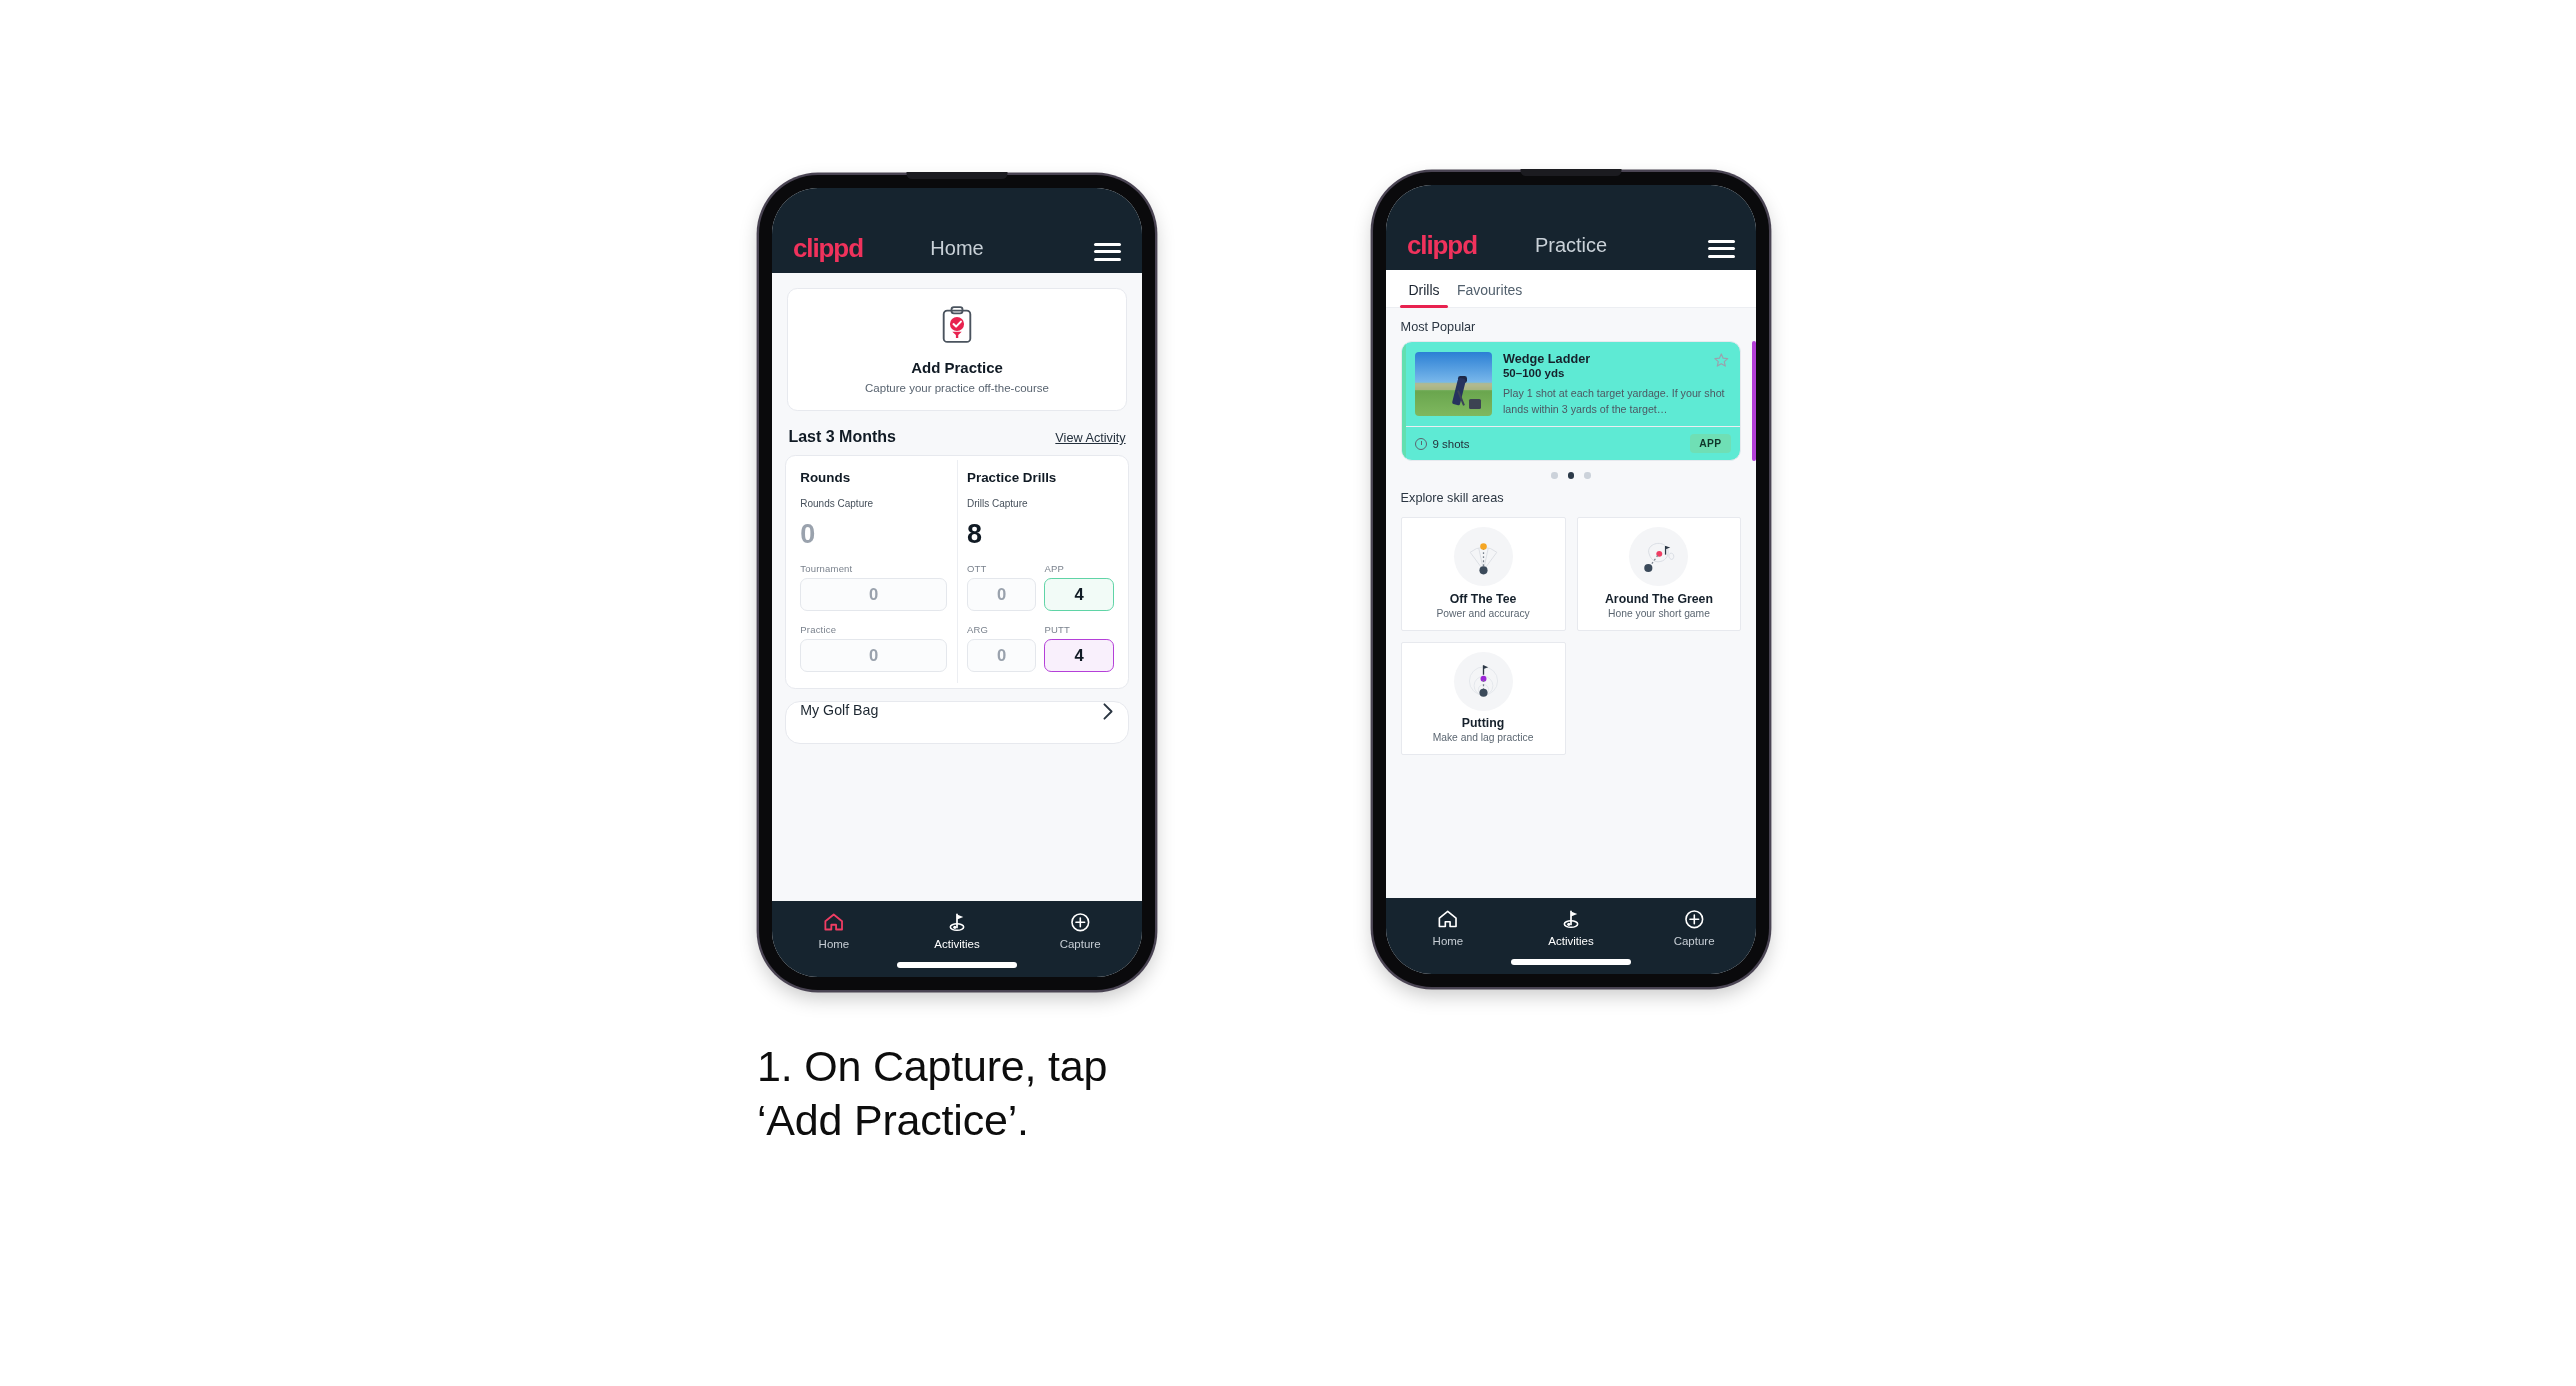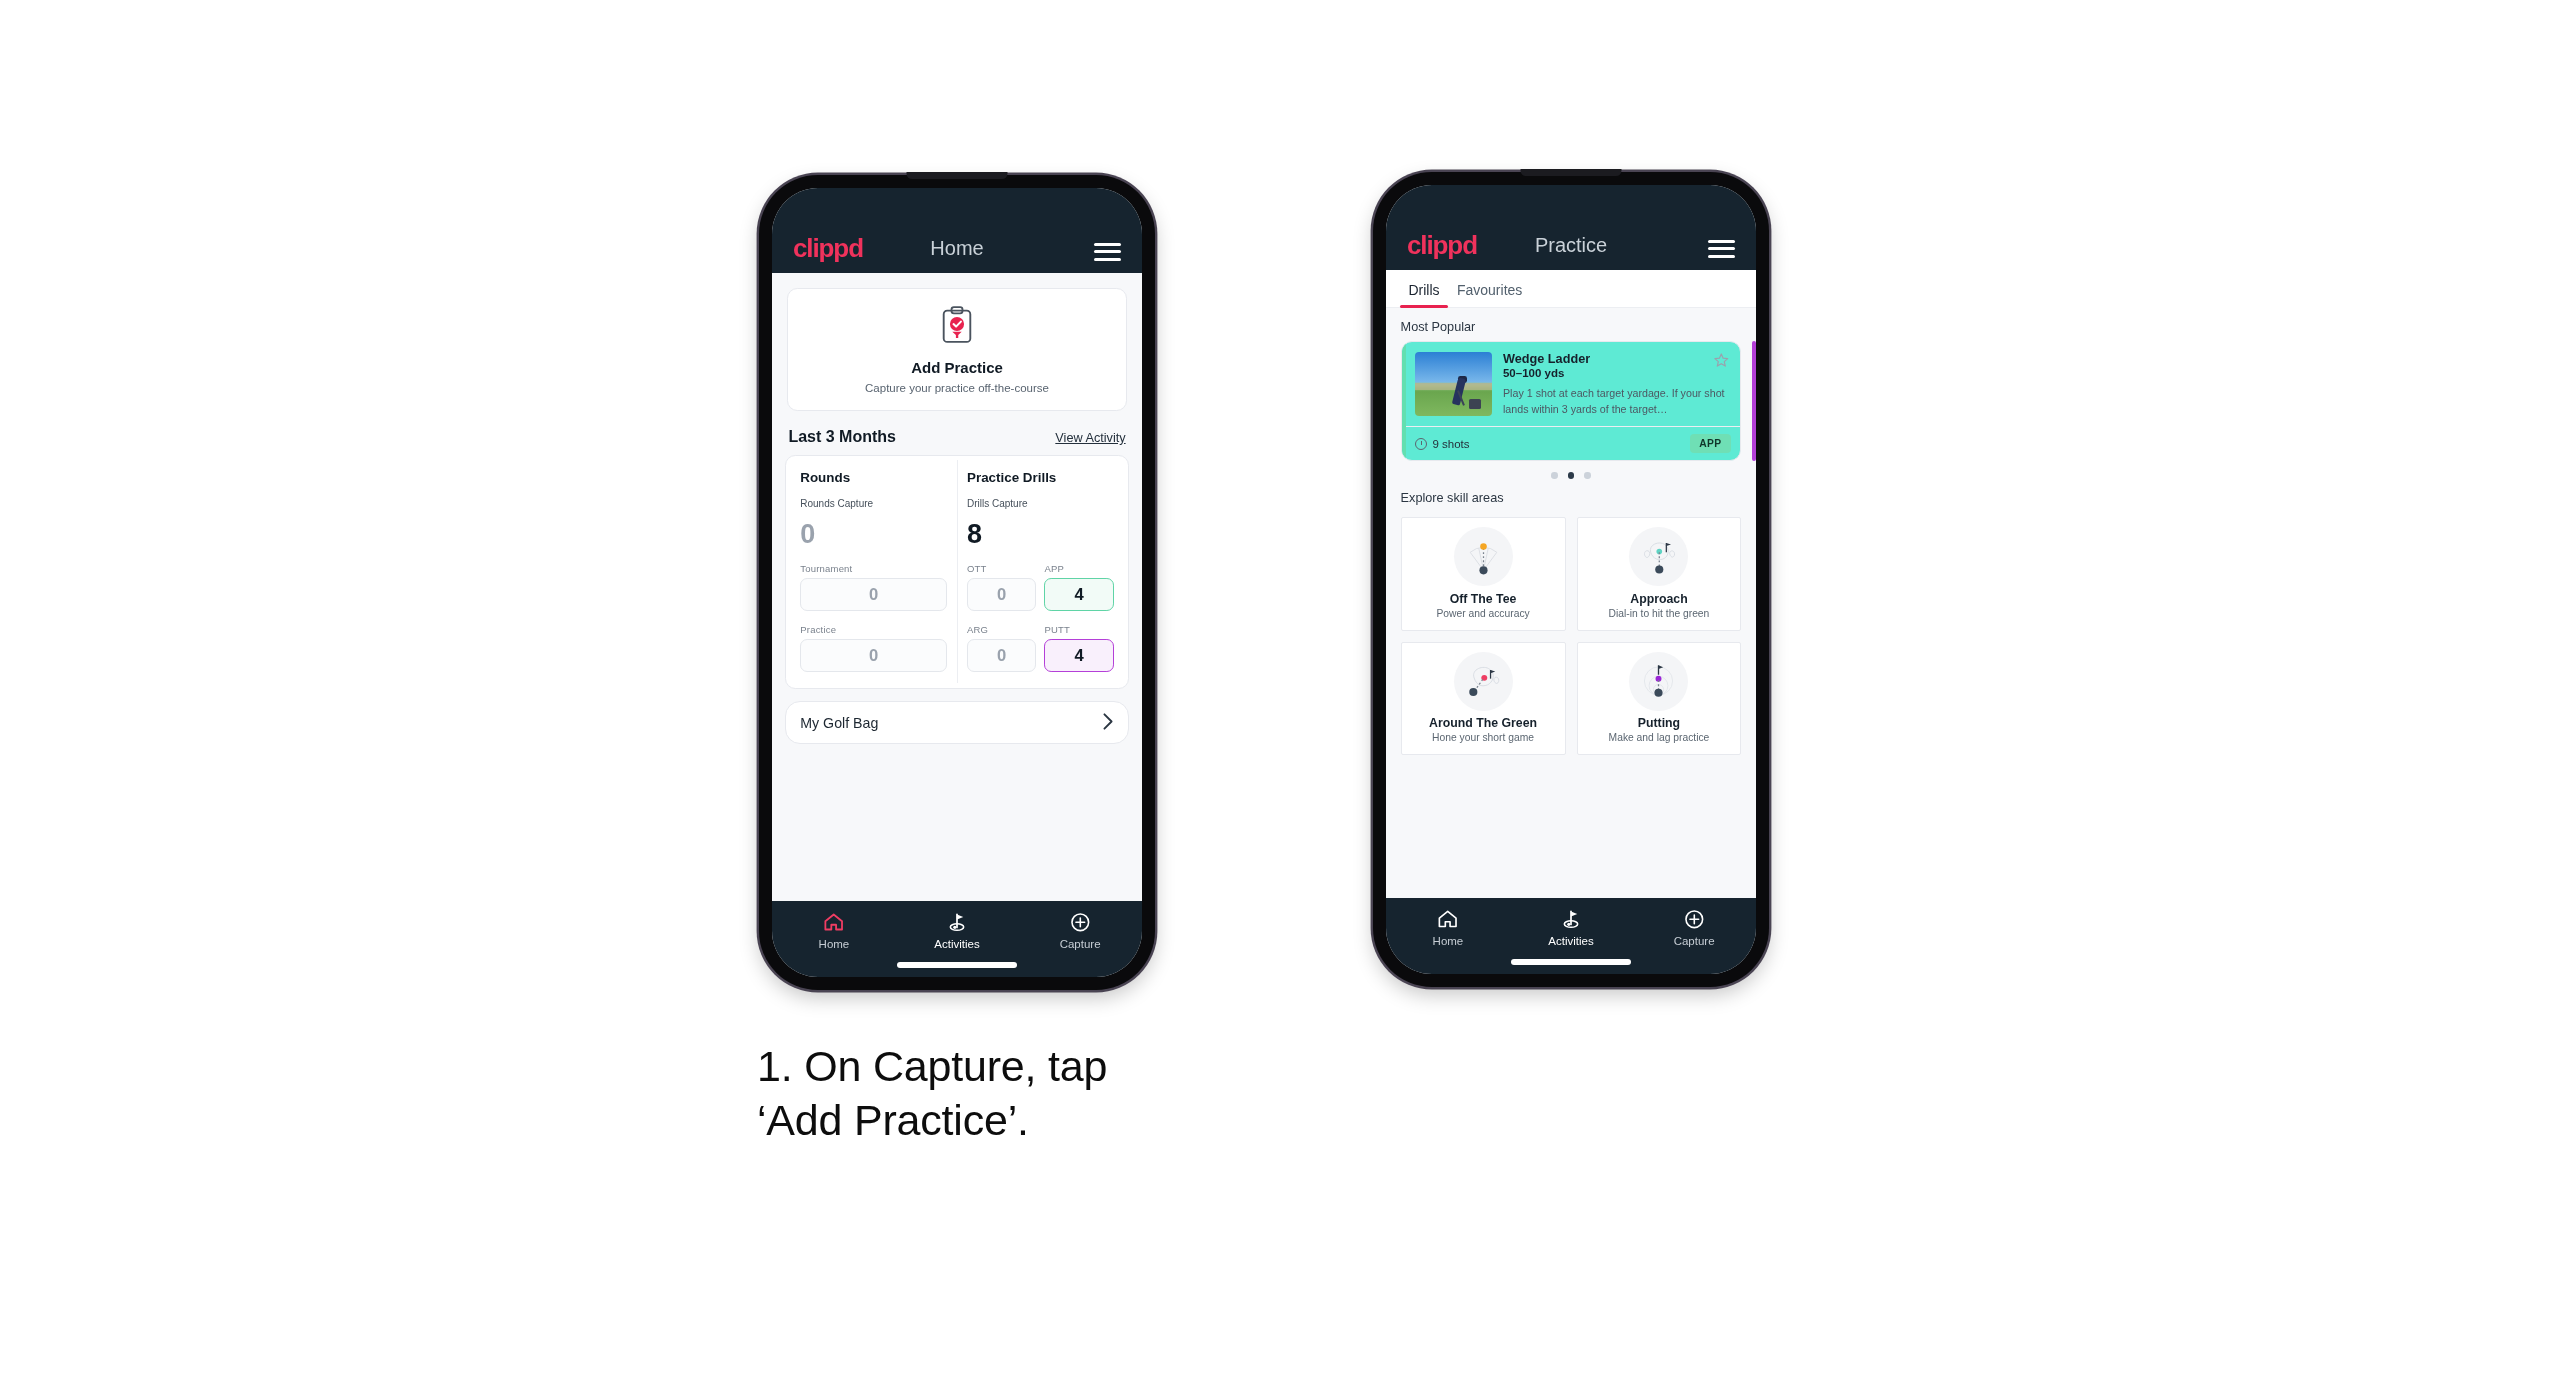--- a/index.html
+++ b/index.html
@@ -100,21 +100,21 @@
     height: 33px; display: flex; align-items: center; justify-content: center;
     font-size: 16.6px; font-weight: 700; color: #9aa2ad;
   }
   .mini-box.green { border-color: #5fd4a6; background: #f2fbf7; color: #101a24; }
   .mini-box.purple { border-color: #b43fd8; background: #f9f0fc; color: #101a24; }
   .wide .mini-box { height: 33px; }
 
   
   .bag-row {
     margin: 12px 12.7px 0; background: #fff; border: 0.8px solid #e7e9ee;
-    border-radius: 15px; height: 43px; display: flex; align-items: center;
+    border-radius: 15px; height: 43px; display: flex; align-items: flex-start;
     padding: 0 14.2px; justify-content: space-between;
   }
   .bag-label { font-size: 14.2px; color: #1d2731; }
   .chev { color: #2a3541; font-size: 19px; line-height: 1; }
 
   
   .tabbar {
     flex: 0 0 auto; background: #16242f; height: 76px;
     display: flex; align-items: flex-start; padding-top: 11px; position: relative;
   }
@@ -422,36 +422,20 @@
                 <path d="M30 45 L36 17" stroke="#d8dce2" stroke-width="1.1" fill="none"></path>
                 <line x1="30" y1="45" x2="30" y2="16" stroke="#7a838f" stroke-width="1.6" stroke-dasharray="2.4 2.8"></line>
                 <circle cx="30" cy="14.5" r="4.2" fill="#f5a623"></circle>
                 <circle cx="30" cy="45" r="5.2" fill="#3b4a5a"></circle>
               </svg>
             </div>
             <div class="skill-name">Off The Tee</div>
             <div class="skill-sub">Power and accuracy</div>
           </div>
 
-          <div class="skill">
-            <div class="skill-art">
-              <svg width="47" height="44" viewBox="0 0 60 56">
-                <path d="M20 22 C17 12 31 7 38 12 C45 17 43 27 37 30 C31 33 23 31 20 22 Z" fill="none" stroke="#d8dce2" stroke-width="1.2"></path>
-                <path d="M13 27 C10 22 15 18 18 21 C21 24 16 32 13 27 Z" fill="none" stroke="#d8dce2" stroke-width="1.2"></path>
-                <path d="M45 26 C42 21 48 18 50 22 C52 26 48 31 45 26 Z" fill="none" stroke="#d8dce2" stroke-width="1.2"></path>
-                <line x1="40" y1="10" x2="40" y2="22" stroke="#2d3846" stroke-width="1.6"></line>
-                <path d="M40 10 L46 12 L40 14 Z" fill="#2d3846"></path>
-                <circle cx="31" cy="21" r="3.6" fill="#5fd4c4"></circle>
-                <line x1="31" y1="22" x2="31" y2="42" stroke="#7a838f" stroke-width="1.6" stroke-dasharray="2.4 2.8"></line>
-                <circle cx="31" cy="44" r="5.2" fill="#3b4a5a"></circle>
-              </svg>
-            </div>
-            <div class="skill-name">Approach</div>
-            <div class="skill-sub">Dial-in to hit the green</div>
-          </div>
 
           <div class="skill">
             <div class="skill-art">
               <svg width="47" height="44" viewBox="0 0 60 56">
                 <path d="M18 24 C14 13 30 7 38 13 C46 19 42 30 35 33 C27 36 21 33 18 24 Z" fill="none" stroke="#d8dce2" stroke-width="1.2"></path>
                 <path d="M44 29 C41 24 47 21 49 25 C51 29 47 34 44 29 Z" fill="none" stroke="#d8dce2" stroke-width="1.2"></path>
                 <line x1="39" y1="14" x2="39" y2="25" stroke="#2d3846" stroke-width="1.6"></line>
                 <path d="M39 14 L45 16 L39 18 Z" fill="#2d3846"></path>
                 <circle cx="31" cy="24" r="3.8" fill="#ef3d63"></circle>
                 <line x1="29" y1="26" x2="19" y2="40" stroke="#7a838f" stroke-width="1.6" stroke-dasharray="2.4 2.8"></line>

